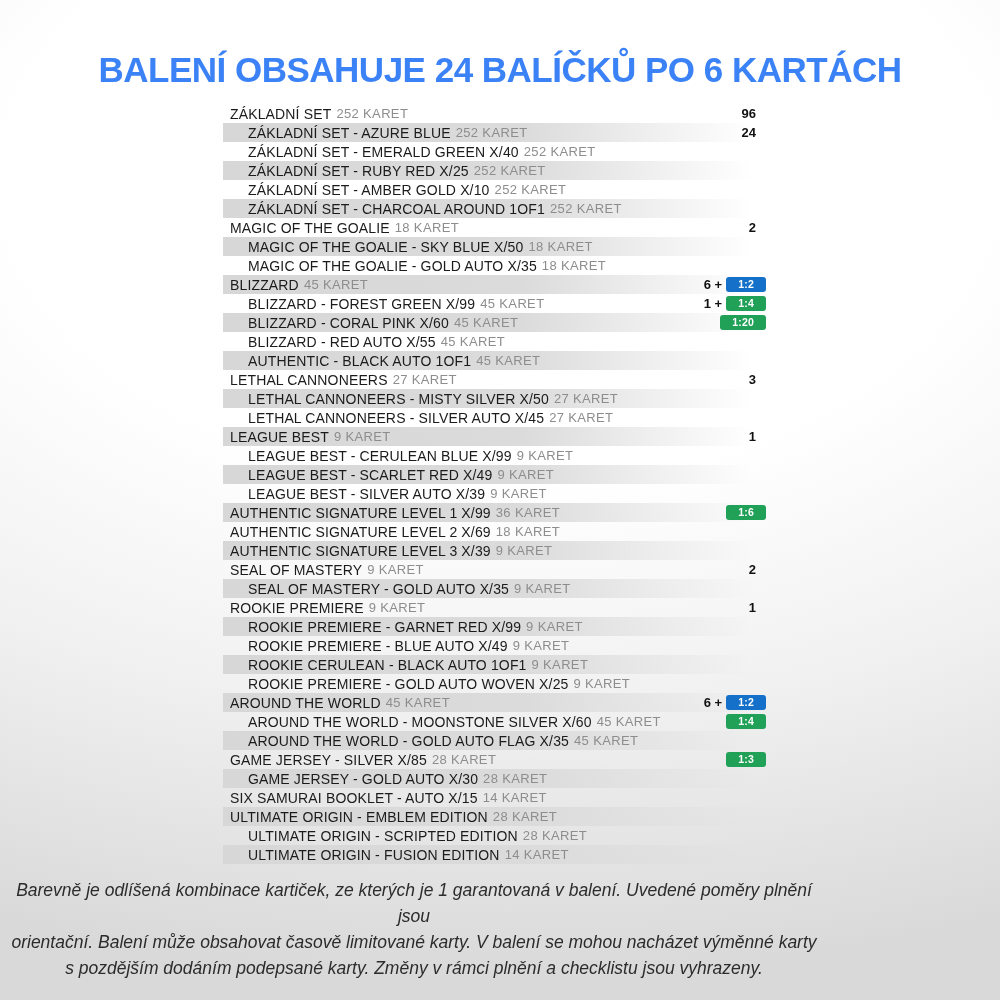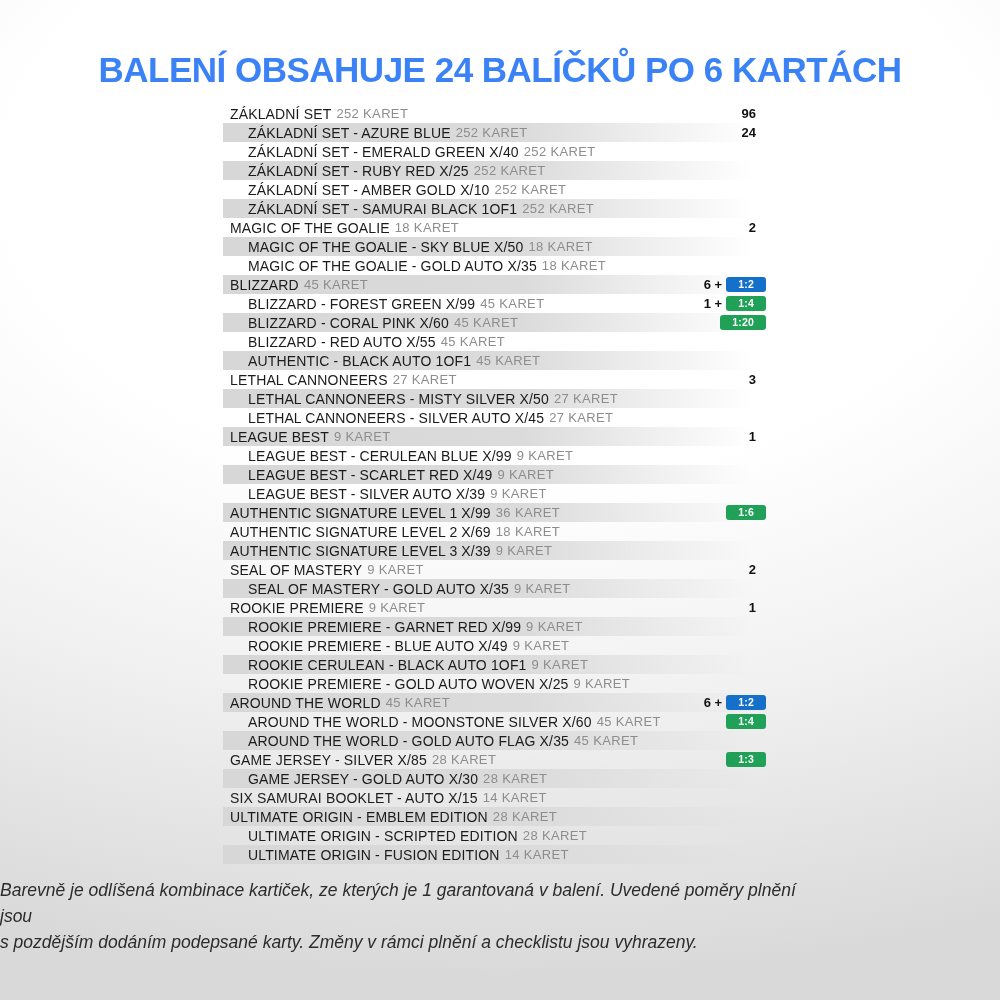--- a/index.html
+++ b/index.html
@@ -34,21 +34,21 @@
     margin-left:auto;display:flex;align-items:center;gap:4px;
     font-weight:bold;font-size:13px;color:#111;padding-right:2px;
   }
   .value-wrap.no-badge{padding-right:12px;padding-left:21px;}
   .badge{
     display:inline-block;font-size:10.5px;font-weight:bold;color:#ffffff;
     padding:1px 12px 2px;border-radius:3px;line-height:12px;letter-spacing:0.2px;
   }
   .footnote{
     position:absolute;top:877px;left:0;width:828px;
-    text-align:left;font-style:italic;font-size:17.5px;line-height:26px;
+    text-align:center;font-style:italic;font-size:17.5px;line-height:26px;
     color:#2c2c2c;
   }
 </style>
 </head>
 <body>
 
 <h1 class="title">BALENÍ OBSAHUJE 24 BALÍČKŮ PO 6 KARTÁCH</h1>
 
 <div class="list" id="list">
     <div class="row">
@@ -71,21 +71,21 @@
     </div>
     <div class="row striped indent">
       <span class="name">ZÁKLADNÍ SET - RUBY RED X/25</span>
       <span class="karet">252 KARET</span>
     </div>
     <div class="row indent">
       <span class="name">ZÁKLADNÍ SET - AMBER GOLD X/10</span>
       <span class="karet">252 KARET</span>
     </div>
     <div class="row striped indent">
-      <span class="name">ZÁKLADNÍ SET - SAMURAI BLACK 1OF1</span>
+      <span class="name">ZÁKLADNÍ SET - CHARCOAL AROUND 1OF1</span>
       <span class="karet">252 KARET</span>
     </div>
     <div class="row">
       <span class="name">MAGIC OF THE GOALIE</span>
       <span class="karet">18 KARET</span>
       <span class="value-wrap no-badge">
         <span>2</span>
       </span>
     </div>
     <div class="row striped indent">
@@ -253,14 +253,15 @@
       <span class="karet">28 KARET</span>
     </div>
     <div class="row striped indent">
       <span class="name">ULTIMATE ORIGIN - FUSION EDITION</span>
       <span class="karet">14 KARET</span>
     </div>
   </div>
 
 <div class="footnote">
   <div>Barevně je odlíšená kombinace kartiček, ze kterých je 1 garantovaná v balení. Uvedené poměry plnění jsou</div>
+  <div>orientační. Balení může obsahovat časově limitované karty. V balení se mohou nacházet výměnné karty</div>
   <div>s pozdějším dodáním podepsané karty. Změny v rámci plnění a checklistu jsou vyhrazeny.</div>
 </div>
 
 </body></html>

